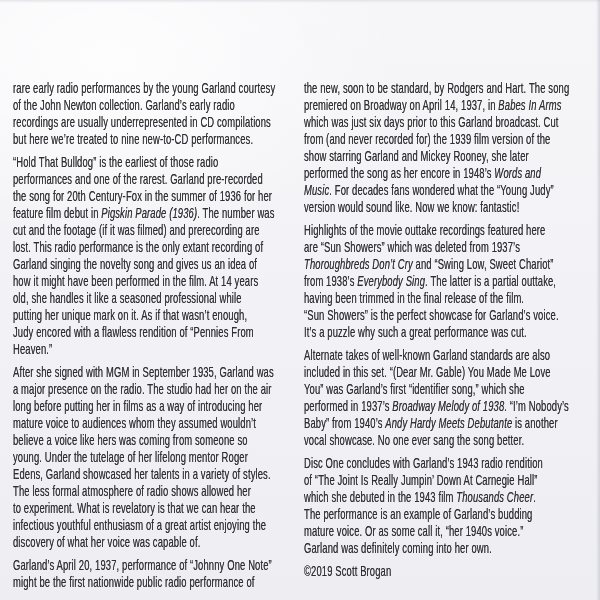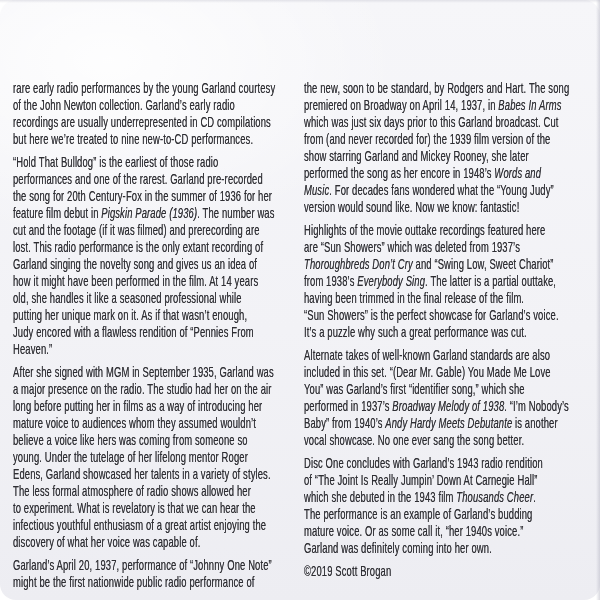--- a/index.html
+++ b/index.html
@@ -12,21 +12,20 @@
     overflow: hidden;
     font-family: "Liberation Sans", sans-serif;
   }
   .page {
     position: relative;
     width: 600px;
     height: 600px;
     background:
       radial-gradient(ellipse 420px 260px at 18% 10%, rgba(255,255,255,0.85), rgba(255,255,255,0) 70%),
       linear-gradient(180deg, var(--bg-top) 0%, var(--bg-mid) 55%, var(--bg-bottom) 100%);
-    border-radius: 16px;
   }
   .scan-edge-right {
     position: absolute;
     top: 0; right: 0;
     width: 4px; height: 600px;
     background: linear-gradient(90deg, rgba(160,160,175,0), var(--edge));
     opacity: 0.55;
   }
   .scan-edge-top {
     position: absolute;

